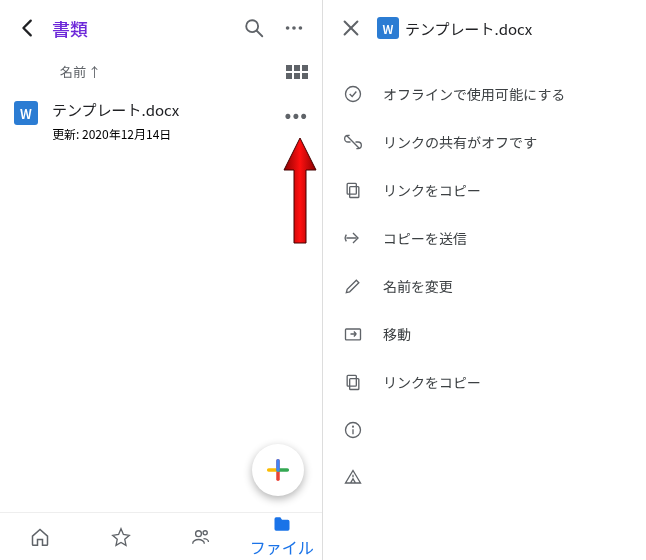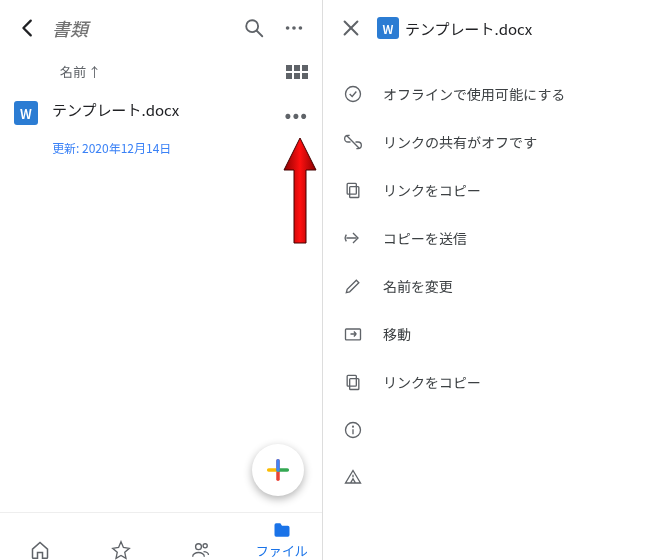--- a/index.html
+++ b/index.html
@@ -19,21 +19,21 @@
   
   .l-header {
     display: flex; align-items: center; height: 56px; padding: 0 8px;
   }
   .icon-btn {
     width: 40px; height: 40px; display: flex; align-items: center; justify-content: center;
     border-radius: 50%; background: none; border: none; cursor: pointer;
     color: #5f6368;
   }
   .icon-btn svg { width: 22px; height: 22px; fill: currentColor; }
-  .l-title { font-size: 18px; font-weight: 500; color: #737373; margin-left: 4px; flex: 1; font-style: italic; }
+  .l-title { font-size: 18px; font-weight: 500; color: #6d28d9; margin-left: 4px; flex: 1; }
 
   .sort-row {
     display: flex; align-items: center; justify-content: space-between;
     padding: 6px 14px 6px 14px;
     color: #5f6368; font-size: 13px; margin-left: 46px;
   }
   .sort-label { display: flex; align-items: center; gap: 2px; cursor: pointer; }
   .view-toggle { cursor: pointer; }
   .grid-icon { display: grid; grid-template-columns: repeat(3, 6px); grid-template-rows: repeat(2, 6px); gap: 2px; }
   .grid-icon span { background: #5f6368; width: 6px; height: 6px; }
@@ -42,21 +42,21 @@
     display: flex; align-items: flex-start; padding: 12px 8px 12px 14px;
   }
   .docx-badge {
     width: 24px; height: 24px; border-radius: 3px; background: #2b7cd3;
     display: flex; align-items: center; justify-content: center;
     color: #fff; font-size: 13px; font-weight: 600;
     margin-top: 2px;
   }
   .file-info { flex: 1; margin-left: 14px; }
   .file-name { font-size: 15px; color: #202124; }
-  .file-sub { font-size: 12px; color: #3b82f6; margin-top: 19px; }
+  .file-sub { font-size: 12px; color: #000000; margin-top: 5px; }
   .file-more { color: #5f6368; font-size: 20px; letter-spacing: 1px; padding: 0 6px; cursor: pointer; }
 
   .arrow-annotation {
     position: absolute; left: 282px; top: 138px; pointer-events: none;
   }
   .arrow-annotation svg { width: 36px; height: 110px; }
 
   .fab {
     position: absolute; right: 18px; bottom: 64px;
     width: 52px; height: 52px; border-radius: 50%;
@@ -64,22 +64,22 @@
     display: flex; align-items: center; justify-content: center;
     cursor: pointer; border: none;
   }
   .fab svg { width: 28px; height: 28px; }
 
   .bottom-nav {
     position: absolute; bottom: 0; left: 0; right: 0;
     height: 48px; display: flex; border-top: 1px solid #eee;
   }
   .bn-item {
-    flex: 1; display: flex; flex-direction: column; align-items: center; justify-content: flex-end;
-    color: #5f6368; cursor: pointer; font-size: 13px; gap: 1px;
+    flex: 1; display: flex; flex-direction: column; align-items: center; justify-content: center;
+    color: #5f6368; cursor: pointer; font-size: 16px; gap: 1px;
   }
   .bn-item.active { color: #1a73e8; }
   .bn-item svg { width: 20px; height: 20px; fill: currentColor; }
 
   
   .r-header {
     display: flex; align-items: center; height: 56px; padding: 0 8px;
   }
   .r-title { font-size: 15px; color: #202124; margin-left: 6px; }
   .r-docx {

